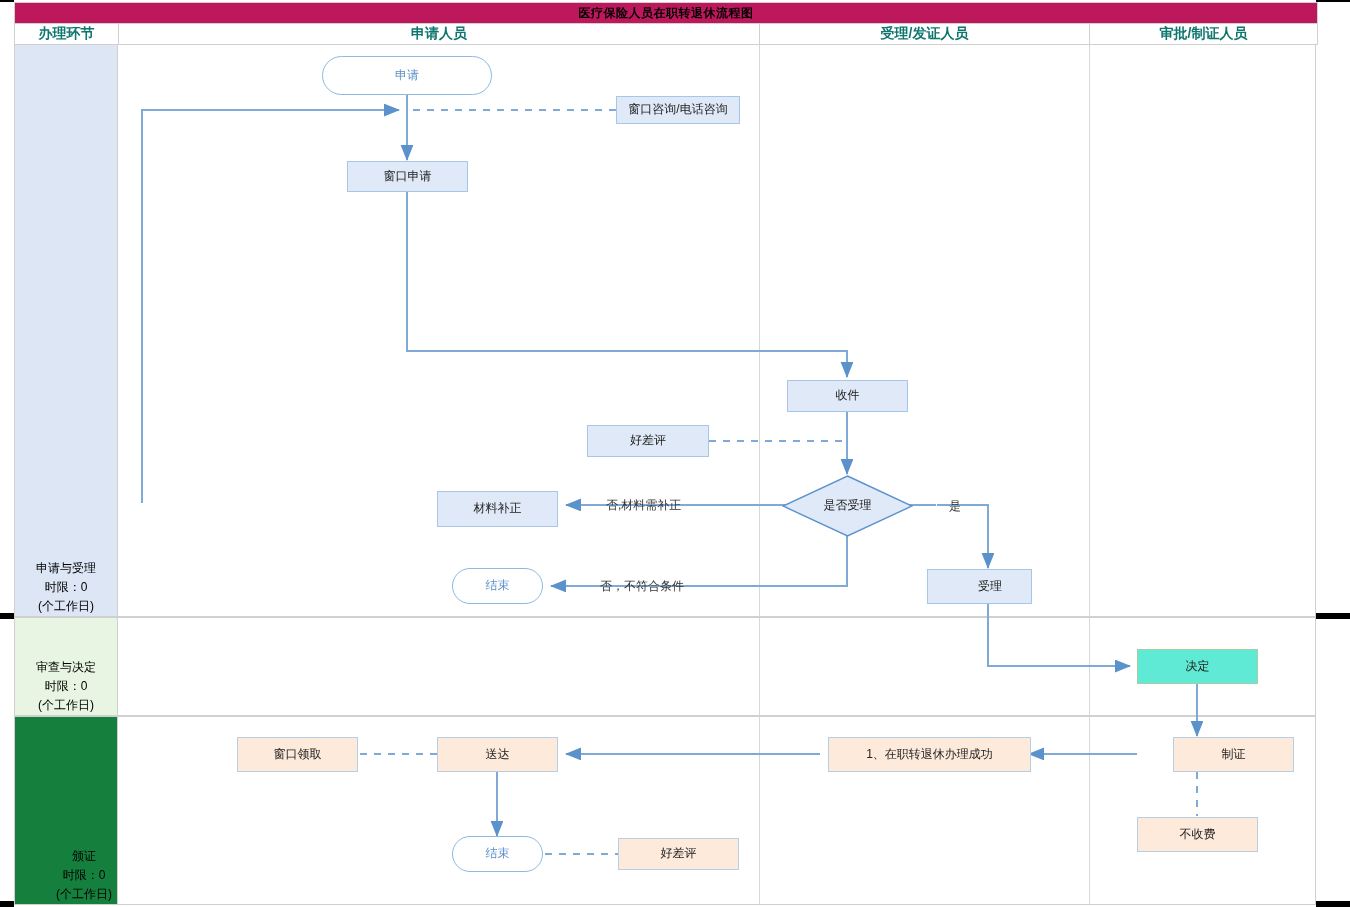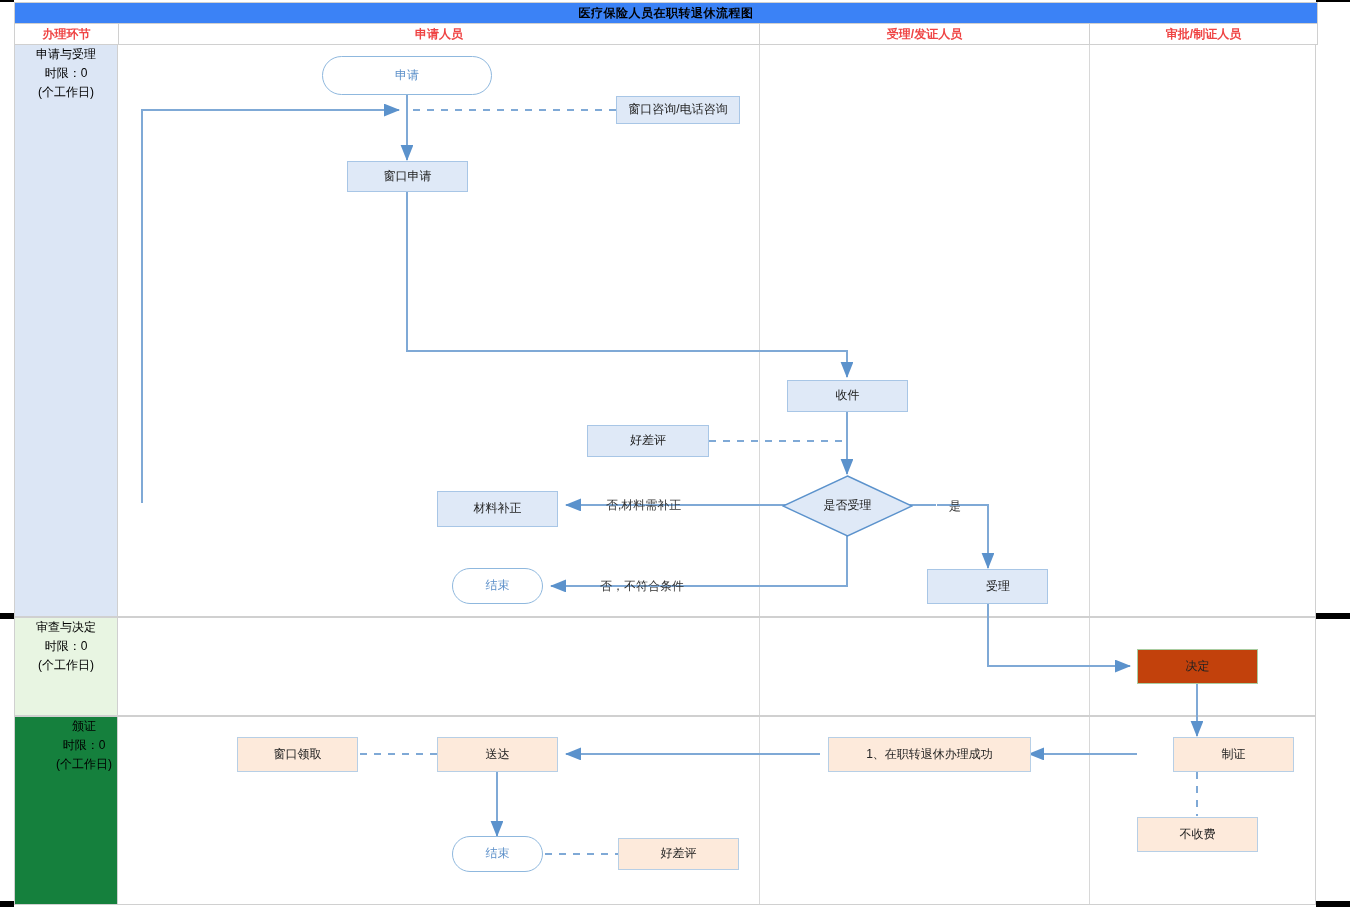--- a/index.html
+++ b/index.html
@@ -3,41 +3,41 @@
 <meta charset="utf-8">
 <style>
   html,body{margin:0;padding:0;background:#000;}
   body{font-family:"Liberation Sans","DejaVu Sans",sans-serif;}
   #page{
     position:relative;width:1350px;height:907px;background:#ffffff;overflow:hidden;
   }
   
   .title-bar{
     position:absolute;left:14px;top:2px;width:1302px;height:20px;
-    border:1px solid #d0d0d0;background:#3b82f6;
+    border:1px solid #d0d0d0;background:#be185d;
     display:flex;align-items:center;justify-content:center;
     font-size:12px;color:#000;font-weight:bold;letter-spacing:.5px;
   }
   .hdr{
     position:absolute;top:23px;height:20px;border:1px solid #d0d0d0;background:#ffffff;
-    display:flex;align-items:center;justify-content:center;font-size:12px;color:#ef4444;font-weight:bold;
+    display:flex;align-items:center;justify-content:center;font-size:14px;color:#0f766e;font-weight:bold;
   }
   .hdr-stage{left:14px;width:103px;}
   .hdr-apply{left:118px;width:640px;}
   .hdr-accept{left:759px;width:329px;}
   .hdr-approve{left:1089px;width:227px;}
 
   .lane{position:absolute;left:14px;width:1302px;border:1px solid #d0d0d0;box-sizing:border-box;background:#fff;}
   .lane1{top:44px;height:573px;}
   .lane2{top:617px;height:99px;}
   .lane3{top:716px;height:189px;}
 
   .stagecell{
     position:absolute;left:0;top:0;width:103px;height:100%;
-    display:flex;flex-direction:column;align-items:center;justify-content:flex-start;
+    display:flex;flex-direction:column;align-items:center;justify-content:flex-end;
     font-size:12px;color:#000;line-height:19px;box-sizing:border-box;
     border-right:1px solid #d0d0d0;
   }
   .stagecell.s1{background:#dce6f5;}
   .stagecell.s2{background:#e8f5e2;}
   .stagecell.s3{background:#15803d;padding-left:36px;}
 
   .vdiv{position:absolute;top:0;width:1px;height:100%;background:#d8d8d8;}
   .vdiv-a{left:744px;}
   .vdiv-b{left:1074px;}
@@ -45,21 +45,21 @@
   
   svg.wires{position:absolute;left:0;top:0;width:1350px;height:907px;pointer-events:none;}
 
   
   .node{
     position:absolute;box-sizing:border-box;
     display:flex;align-items:center;justify-content:center;
     font-size:12px;color:#222;text-align:center;line-height:1.3;
   }
   .n-blue{background:#dfe9f7;border:1px solid #a8c6e6;}
-  .n-green{background:#c2410c;border:1px solid #a9ccA0;}
+  .n-green{background:#5eead4;border:1px solid #a9ccA0;}
   .n-peach{background:#fdeadb;border:1px solid #b7cfe6;}
   .n-round{
     background:#ffffff;border:1px solid #8fb8de;border-radius:22px;color:#5b8fc9;
   }
   .n-diamond{background:transparent;border:none;}
   .n-diamond span{position:relative;z-index:2;color:#222;font-size:12px;}
   .diamond-shape{position:absolute;left:0;top:0;width:100%;height:100%;}
 
   .edgelabel{
     position:absolute;font-size:12px;color:#333;background:transparent;
@@ -190,21 +190,21 @@
   </div>
 
   <div class="node n-blue" style="left:437px;top:491px;width:121px;height:36px;">
     <span>材料补正</span>
   </div>
 
   <div class="node n-round" style="left:452px;top:568px;width:91px;height:36px;">
     <span>结束</span>
   </div>
 
-  <div class="node n-blue" style="left:927px;top:569px;width:121px;height:35px;padding-left:21px;">
+  <div class="node n-blue" style="left:927px;top:569px;width:105px;height:35px;padding-left:21px;">
     <span>受理</span>
   </div>
 
   <div class="node n-green" style="left:1137px;top:649px;width:121px;height:35px;">
     <span>决定</span>
   </div>
 
   <div class="node n-peach" style="left:1137px;top:737px;width:121px;height:35px;margin-left:36px;">
     <span>制证</span>
   </div>

